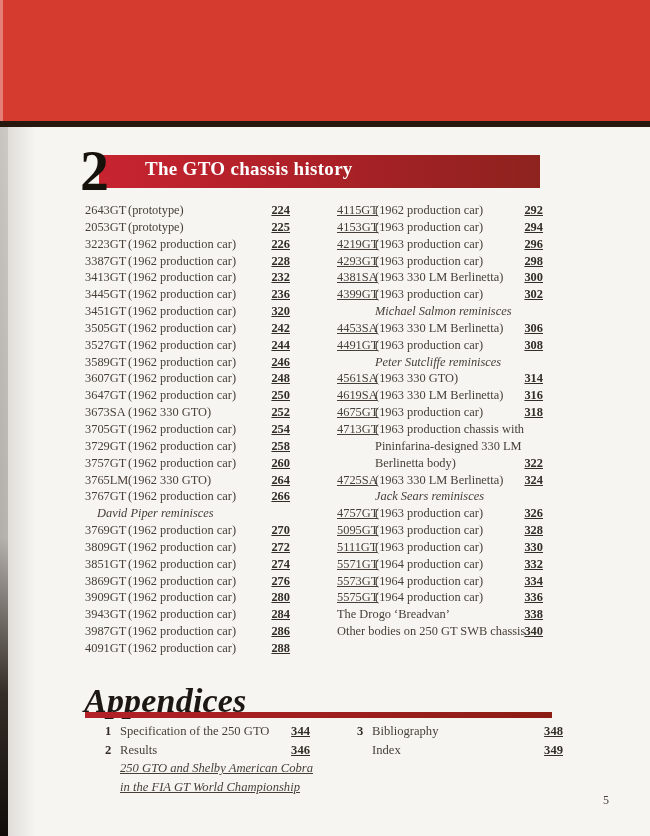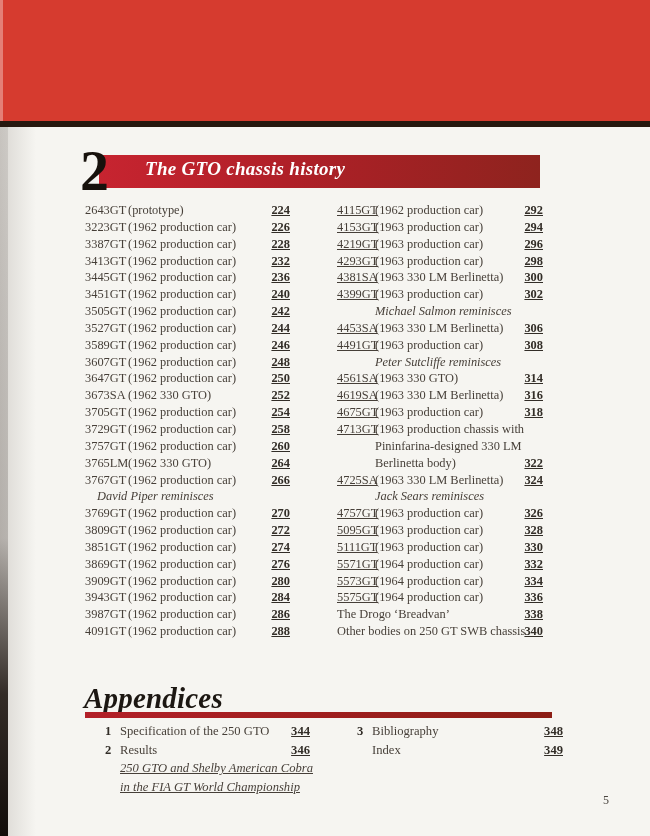--- a/index.html
+++ b/index.html
@@ -16,37 +16,37 @@
   .spine-soft{position:absolute;left:0;top:127px;width:36px;height:709px;
     background:linear-gradient(90deg,rgba(70,58,50,0.16),rgba(70,58,50,0));}
   .spine-dark{position:absolute;left:0;top:127px;width:8px;height:709px;
     background:linear-gradient(180deg,rgba(40,30,25,0.10) 0%,rgba(40,30,25,0.22) 58%,rgba(28,20,15,0.88) 80%,#120d0a 100%);}
   
   .chapter-bar{position:absolute;left:99px;top:155px;width:441px;height:33px;
     background:linear-gradient(90deg,#c72430 0%,#b02028 42%,#8e231e 100%);}
   .chapter-num{position:absolute;left:80px;top:142px;font-size:58px;line-height:1;
     font-weight:bold;color:#17110c;z-index:3;}
   .chapter-title{position:absolute;left:145px;top:158px;z-index:3;
-    font-size:19px;font-weight:bold;font-style:italic;color:#ffffff;letter-spacing:0.3px;}
+    font-size:19px;font-weight:bold;color:#ffffff;letter-spacing:0.3px;}
   
   .toc-col{position:absolute;top:202px;}
   .toc-col.left{left:85px;width:205px;}
   .toc-col.right{left:337px;width:206px;}
   .row{position:relative;height:16.85px;line-height:16.85px;font-size:12.4px;
     color:#463f38;white-space:nowrap;}
   .chassis{display:inline-block;}
   .toc-col.left .chassis{width:43px;}
   .toc-col.right .chassis{width:38px;text-decoration:underline;}
   .pagenum{position:absolute;right:0;top:0;font-weight:bold;color:#322d27;text-decoration:underline;}
   .note{font-style:italic;}
   .toc-col.left .note{padding-left:12px;}
   .toc-col.right .note{padding-left:38px;}
   .toc-col.right .cont{padding-left:38px;}
   
-  .appx-title{position:absolute;left:84px;top:682px;font-size:29px;font-weight:bold;
+  .appx-title{position:absolute;left:84px;top:682px;font-size:34px;font-weight:bold;
     font-style:italic;color:#1c1712;letter-spacing:0.2px;}
   .appx-bar{position:absolute;left:85px;top:712px;width:467px;height:6px;
     background:linear-gradient(90deg,#b32028 0%,#8c1d15 100%);}
   .appx-col{position:absolute;top:722px;margin-left:20px;}
   .appx-col.left{left:85px;width:205px;}
   .appx-col.right{left:337px;width:206px;}
   .appx-row{position:relative;height:18.6px;line-height:18.6px;font-size:12.6px;
     color:#463f38;white-space:nowrap;}
   .appx-num{display:inline-block;width:15px;font-weight:bold;color:#322d27;}
   .appx-row .label{color:#463f38;}
@@ -63,25 +63,26 @@
 <div class="band-rule"></div>
 <div class="spine-soft"></div>
 <div class="spine-dark"></div>
 
 <div class="chapter-bar"></div>
 <div class="chapter-num">2</div>
 <div class="chapter-title">The GTO chassis history</div>
 
 <div class="toc-col left" id="toc-left">
     <div class="row"><span class="chassis">2643GT</span><span>(prototype)</span><span class="pagenum">224</span></div>
+    <div class="row"><span class="chassis">2053GT</span><span>(prototype)</span><span class="pagenum">225</span></div>
     <div class="row"><span class="chassis">3223GT</span><span>(1962 production car)</span><span class="pagenum">226</span></div>
     <div class="row"><span class="chassis">3387GT</span><span>(1962 production car)</span><span class="pagenum">228</span></div>
     <div class="row"><span class="chassis">3413GT</span><span>(1962 production car)</span><span class="pagenum">232</span></div>
     <div class="row"><span class="chassis">3445GT</span><span>(1962 production car)</span><span class="pagenum">236</span></div>
-    <div class="row"><span class="chassis">3451GT</span><span>(1962 production car)</span><span class="pagenum">240</span></div>
+    <div class="row"><span class="chassis">3451GT</span><span>(1962 production car)</span><span class="pagenum">320</span></div>
     <div class="row"><span class="chassis">3505GT</span><span>(1962 production car)</span><span class="pagenum">242</span></div>
     <div class="row"><span class="chassis">3527GT</span><span>(1962 production car)</span><span class="pagenum">244</span></div>
     <div class="row"><span class="chassis">3589GT</span><span>(1962 production car)</span><span class="pagenum">246</span></div>
     <div class="row"><span class="chassis">3607GT</span><span>(1962 production car)</span><span class="pagenum">248</span></div>
     <div class="row"><span class="chassis">3647GT</span><span>(1962 production car)</span><span class="pagenum">250</span></div>
     <div class="row"><span class="chassis">3673SA</span><span>(1962 330 GTO)</span><span class="pagenum">252</span></div>
     <div class="row"><span class="chassis">3705GT</span><span>(1962 production car)</span><span class="pagenum">254</span></div>
     <div class="row"><span class="chassis">3729GT</span><span>(1962 production car)</span><span class="pagenum">258</span></div>
     <div class="row"><span class="chassis">3757GT</span><span>(1962 production car)</span><span class="pagenum">260</span></div>
     <div class="row"><span class="chassis">3765LM</span><span>(1962 330 GTO)</span><span class="pagenum">264</span></div>

